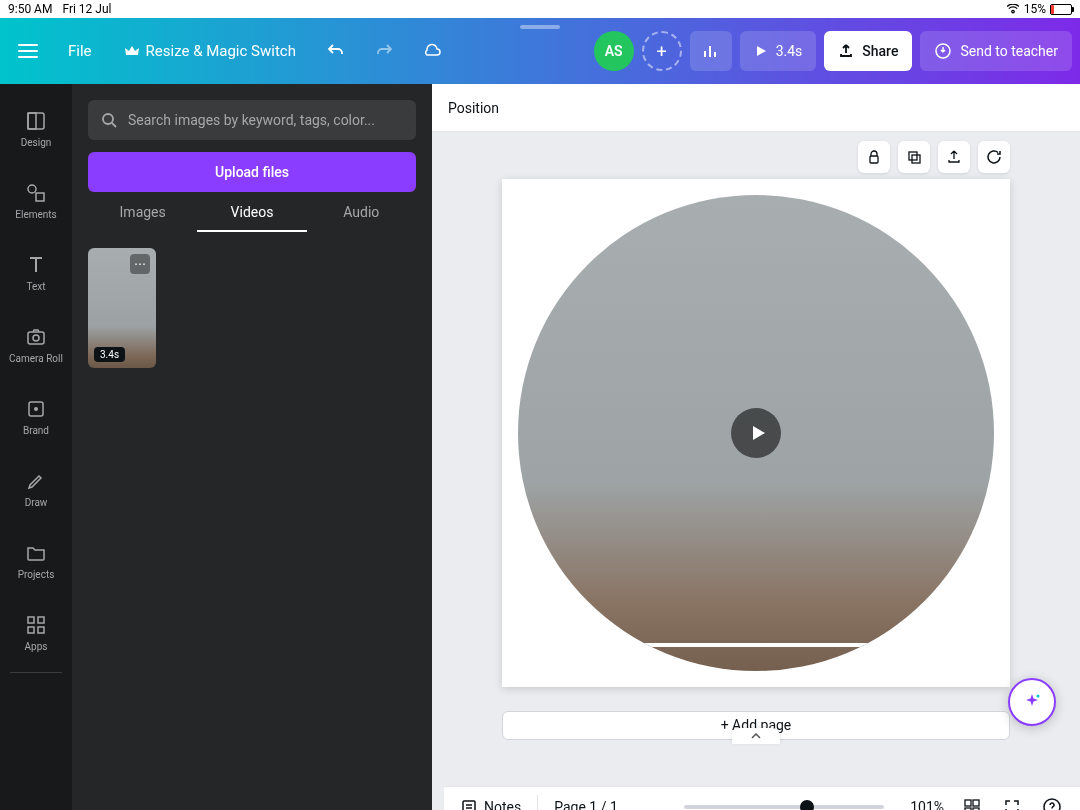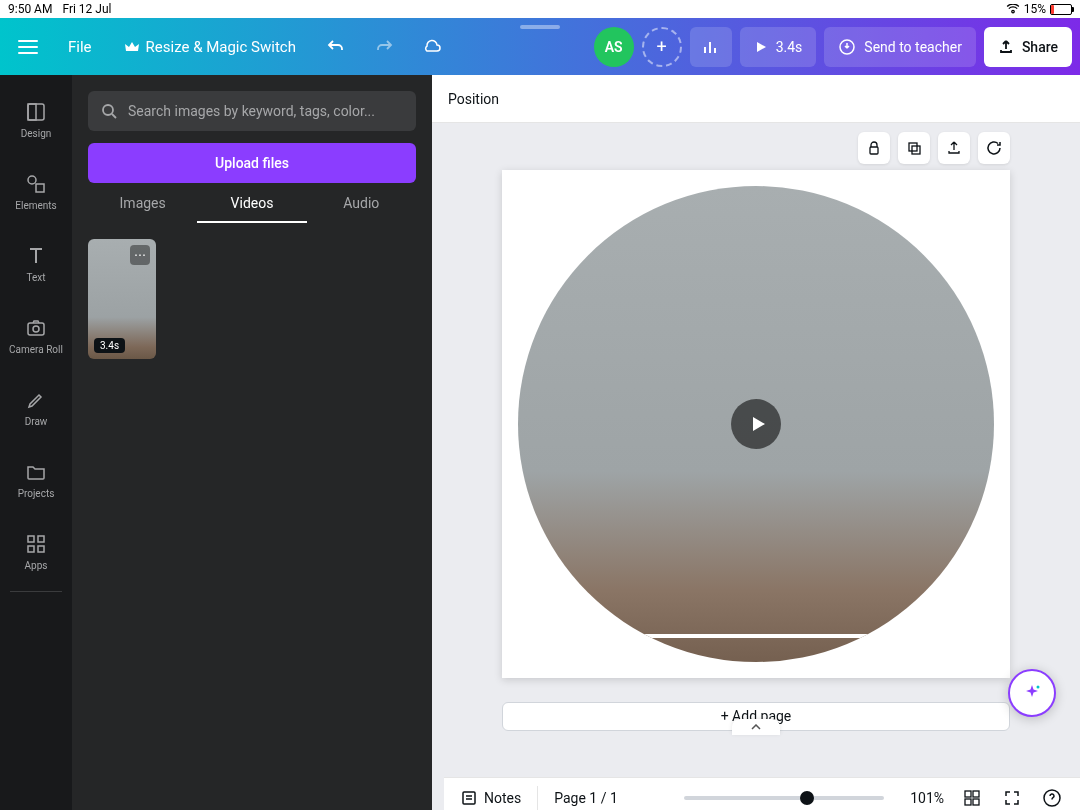--- a/index.html
+++ b/index.html
@@ -8,21 +8,21 @@
     
     .status-bar { height: 18px; display: flex; justify-content: space-between; align-items: center; padding: 0 8px; font-size: 12px; color: #000; }
     .status-left { display: flex; gap: 10px; }
     .status-right { display: flex; align-items: center; gap: 4px; }
     .wifi-icon { width: 14px; height: 10px; }
     .battery-icon { width: 22px; height: 11px; border: 1px solid #000; border-radius: 2px; position: relative; }
     .battery-icon::after { content: ''; position: absolute; right: -3px; top: 2px; width: 2px; height: 5px; background: #000; border-radius: 0 1px 1px 0; }
     .battery-fill { height: 100%; width: 15%; background: #ff3b30; border-radius: 1px; }
     
     
-    .top-bar { height: 57px; background: linear-gradient(90deg, #00c4cc 0%, #7d2ae8 100%); display: flex; align-items: center; padding: 0 8px; gap: 8px; }
+    .top-bar { height: 66px; background: linear-gradient(90deg, #00c4cc 0%, #7d2ae8 100%); display: flex; align-items: center; padding: 0 8px; gap: 8px; }
     .hamburger { width: 40px; height: 40px; display: flex; flex-direction: column; justify-content: center; align-items: center; gap: 4px; cursor: pointer; }
     .hamburger span { width: 20px; height: 2px; background: #fff; border-radius: 1px; }
     .top-text-btn { color: #fff; font-size: 15px; padding: 8px 12px; cursor: pointer; display: flex; align-items: center; gap: 6px; }
     .resize-icon { width: 16px; height: 16px; }
     .top-spacer { flex: 1; }
     .top-pill { height: 40px; border-radius: 6px; background: rgba(255,255,255,0.15); display: flex; align-items: center; padding: 0 14px; color: #fff; font-size: 14px; cursor: pointer; gap: 8px; }
     .top-pill.share { background: #fff; color: #0d1216; font-weight: 500; }
     .avatar-circle { width: 40px; height: 40px; border-radius: 50%; background: #22c55e; display: flex; align-items: center; justify-content: center; color: #fff; font-weight: 600; font-size: 14px; }
     .plus-circle { width: 40px; height: 40px; border-radius: 50%; border: 2px dashed rgba(255,255,255,0.5); display: flex; align-items: center; justify-content: center; color: #fff; font-size: 18px; cursor: pointer; }
     .undo-redo { width: 40px; height: 40px; display: flex; align-items: center; justify-content: center; cursor: pointer; }
@@ -145,33 +145,33 @@
       <svg width="18" height="18" viewBox="0 0 18 18">
         <path d="M3 15V9m5 6V4m5 11v-5" stroke="#fff" stroke-width="2"></path>
       </svg>
     </div>
   <div class="top-pill">
     <svg width="14" height="14" viewBox="0 0 14 14">
         <path d="M3 2l9 5-9 5z" fill="#fff"></path>
       </svg>
     <span>3.4s</span>
   </div>
+  <div class="top-pill share">
+    <svg width="16" height="16" viewBox="0 0 16 16">
+        <path d="M8 2v8m0-8L5 5m3-3l3 3M3 11v2h10v-2" stroke="#0d1216" stroke-width="1.8" fill="none"></path>
+      </svg>
+    <span>Share</span>
+  </div>
   <div class="top-pill">
     <svg width="18" height="18" viewBox="0 0 18 18">
         <circle cx="9" cy="9" r="7" stroke="#fff" stroke-width="1.5" fill="none"></circle>
         <path d="M9 5v5m0 0l-2-2m2 2l2-2" stroke="#fff" stroke-width="1.5" fill="none"></path>
       </svg>
     <span>Send to teacher</span>
   </div>
-  <div class="top-pill share">
-    <svg width="16" height="16" viewBox="0 0 16 16">
-        <path d="M8 2v8m0-8L5 5m3-3l3 3M3 11v2h10v-2" stroke="#0d1216" stroke-width="1.8" fill="none"></path>
-      </svg>
-    <span>Share</span>
-  </div>
 </div>
 
 <div class="main-area">
 
   <div class="sidebar">
     <div class="sidebar-item">
       <svg viewBox="0 0 24 24">
           <rect x="4" y="4" width="16" height="16" rx="2" stroke="currentColor" stroke-width="1.5" fill="none"></rect>
           <rect x="4" y="4" width="8" height="16" stroke="currentColor" stroke-width="1.5" fill="none"></rect>
         </svg>
@@ -190,20 +190,27 @@
         </svg>
       <span>Text</span>
     </div>
     <div class="sidebar-item">
       <svg viewBox="0 0 24 24">
           <rect x="4" y="7" width="16" height="12" rx="2" stroke="currentColor" stroke-width="1.5" fill="none"></rect>
           <circle cx="12" cy="13" r="3" stroke="currentColor" stroke-width="1.5" fill="none"></circle>
           <path d="M9 7l1-2h4l1 2" stroke="currentColor" stroke-width="1.5" fill="none"></path>
         </svg>
       <span>Camera Roll</span>
+    </div>
+    <div class="sidebar-item">
+      <svg viewBox="0 0 24 24">
+          <rect x="5" y="5" width="14" height="14" rx="2" stroke="currentColor" stroke-width="1.5" fill="none"></rect>
+          <circle cx="12" cy="12" r="2" fill="currentColor"></circle>
+        </svg>
+      <span>Brand</span>
     </div>
     <div class="sidebar-item">
       <svg viewBox="0 0 24 24">
           <path d="M5 19l3-1 9-9-2-2-9 9-1 3z" stroke="currentColor" stroke-width="1.5" fill="none"></path>
         </svg>
       <span>Draw</span>
     </div>
     <div class="sidebar-item">
       <svg viewBox="0 0 24 24">
           <path d="M4 7h5l2 2h9v9a1 1 0 01-1 1H5a1 1 0 01-1-1V7z" stroke="currentColor" stroke-width="1.5" fill="none"></path>

